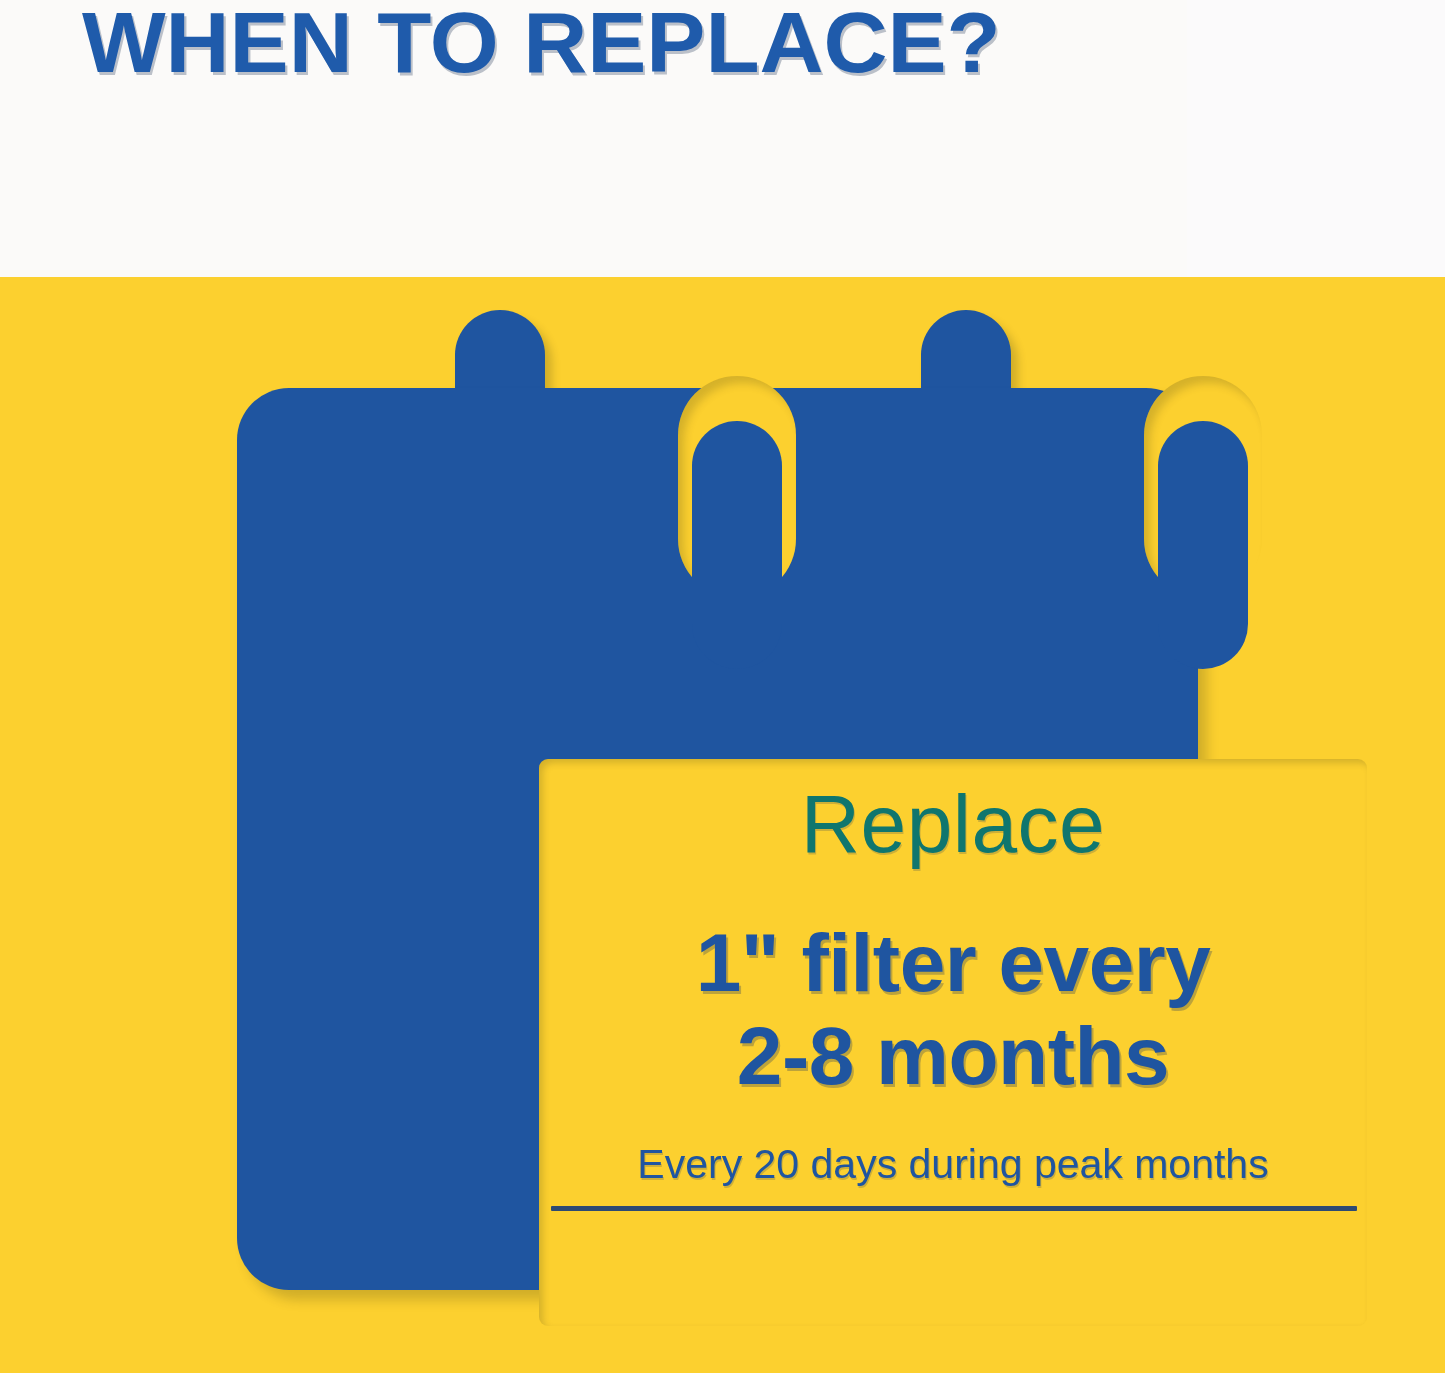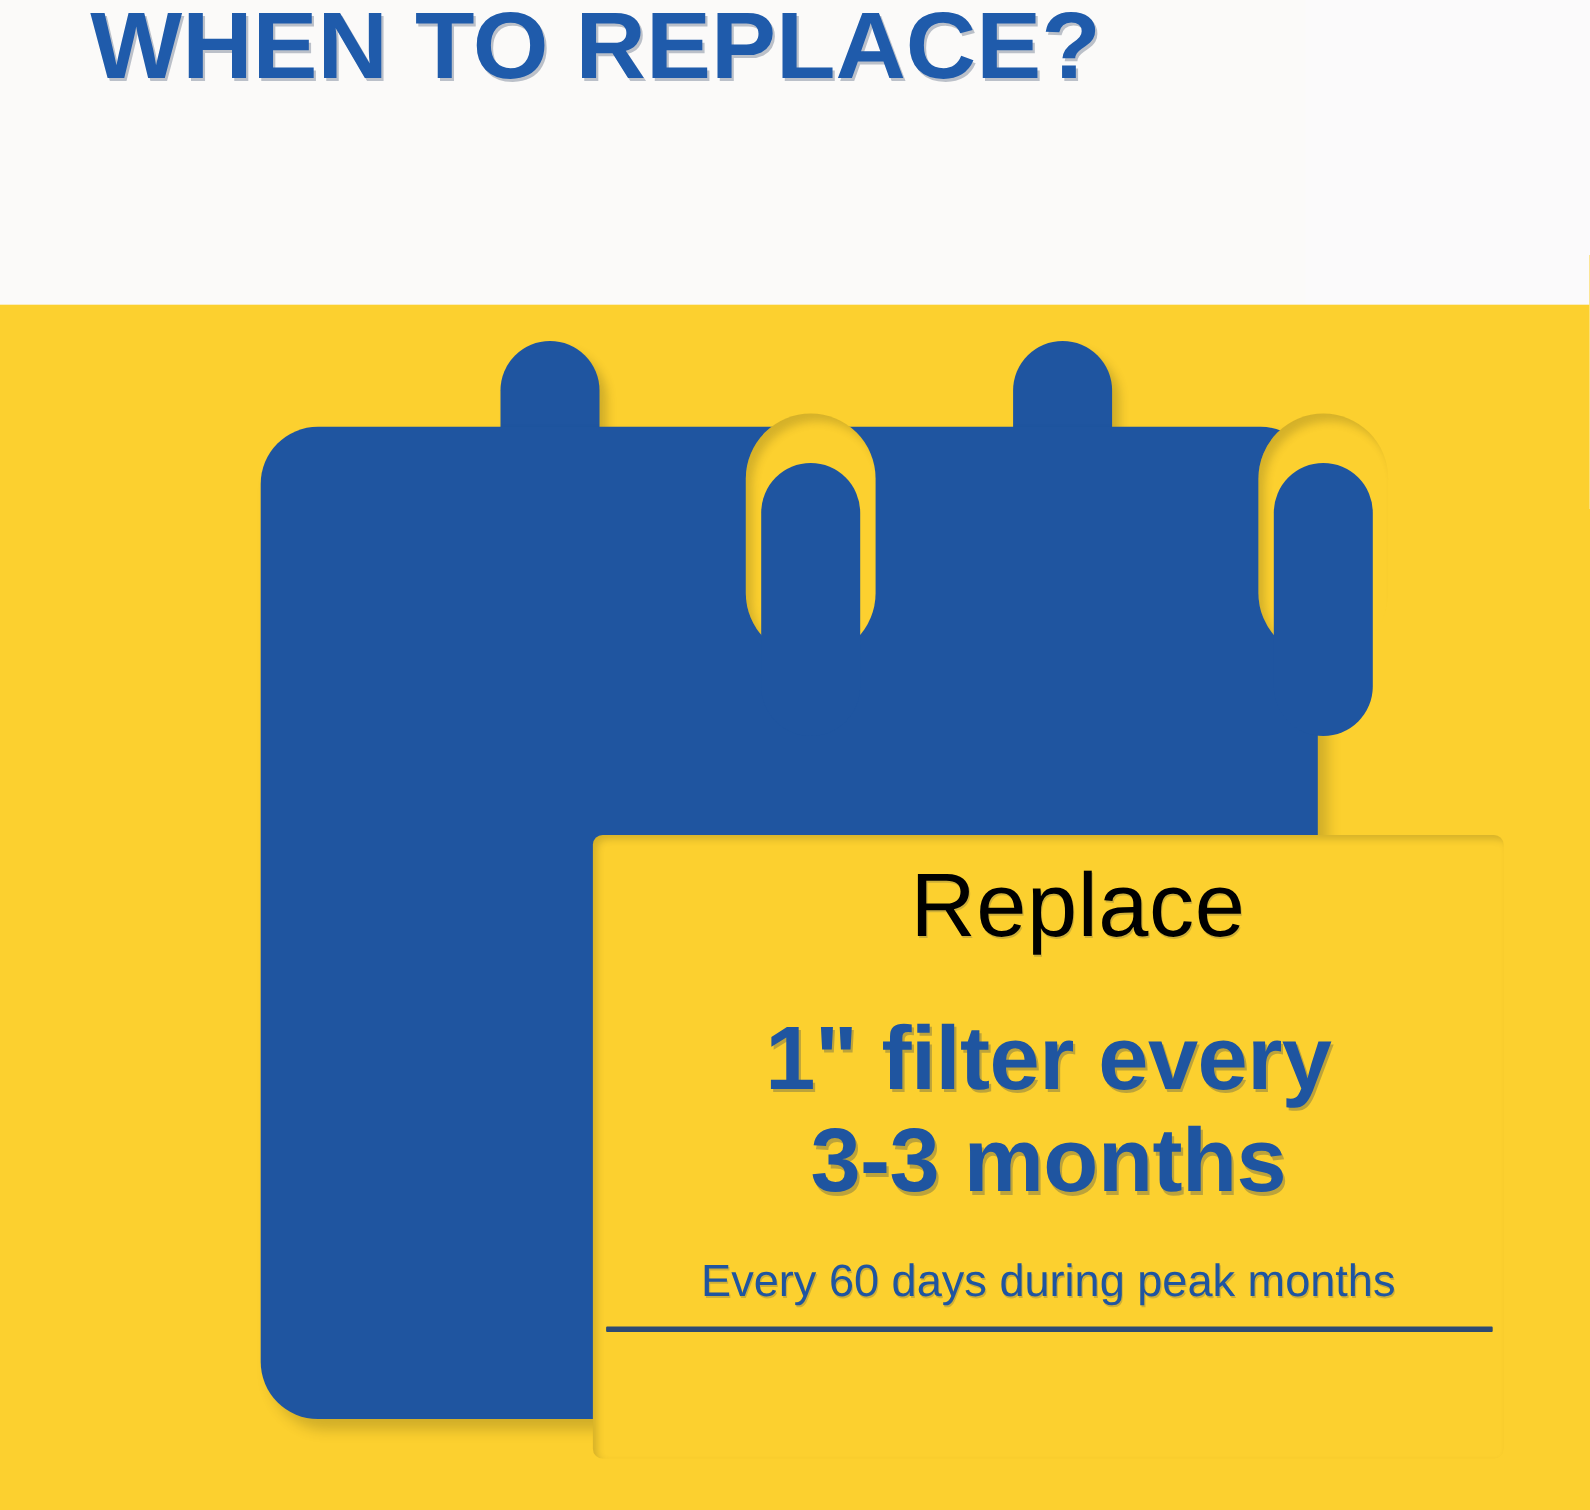--- a/index.html
+++ b/index.html
@@ -123,28 +123,27 @@
     box-shadow: inset 4px 4px 7px rgba(60,55,20,0.20);
   }
 
   
   #replace-label {
     position: absolute;
     left: 0;
     top: 24px;
     width: 828px;
     text-align: center;
-    color: #000000;
+    color: #0f766e;
     font-size: 82px;
     font-weight: 300;
     letter-spacing: 0.5px;
     line-height: 1;
     text-shadow: 1px 2px 0 rgba(40,60,90,0.22);
     white-space: nowrap;
-    margin-left: 27px;
   }
 
   #replace-headline {
     position: absolute;
     left: 0;
     top: 157px;
     width: 828px;
     text-align: center;
     color: #1f55a0;
     font-family: "Liberation Sans Narrow", "Liberation Sans", sans-serif;
@@ -202,23 +201,23 @@
 
       <div class="binder-ring-front" id="binder-ring-front-left"></div>
       <div class="binder-ring-front" id="binder-ring-front-right"></div>
 
       <div id="calendar-page">
 
         <div id="replace-label">Replace</div>
 
         <div id="replace-headline">
           <span class="hl-line">1" filter every</span>
-          <span class="hl-line">3-3 months</span>
+          <span class="hl-line">2-8 months</span>
         </div>
 
-        <div id="replace-footnote">Every 60 days during peak months</div>
+        <div id="replace-footnote">Every 20 days during peak months</div>
 
         <div id="footnote-rule"></div>
 
       </div>
     </div>
   </div>
 </div>
 
 </body></html>

